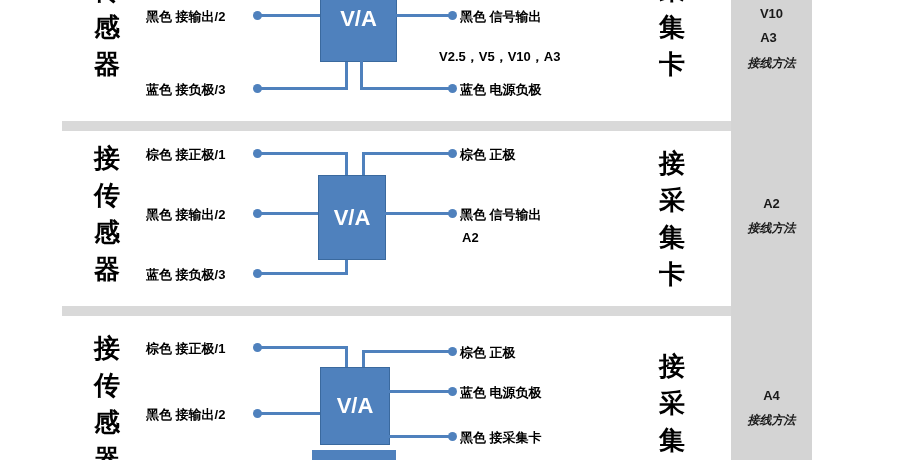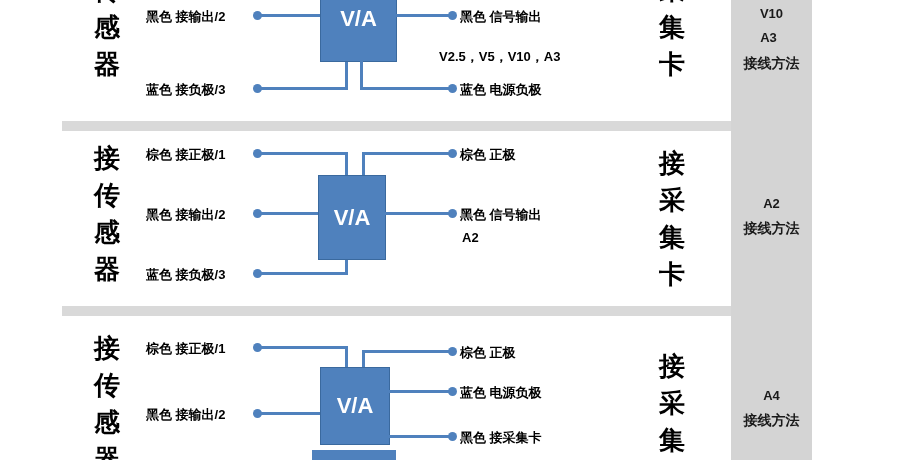--- a/index.html
+++ b/index.html
@@ -19,21 +19,21 @@
   .hline  { height: 3px; background: var(--blue, #4f81bd); }
   .vline  { width: 3px;  background: var(--blue, #4f81bd); }
   .vabox  {
     background: var(--blue, #4f81bd); border: 1px solid var(--blue-dark, #3a699e);
     color: #fff; display: flex; align-items: center; justify-content: center;
     font-weight: 700; font-size: 22px;
   }
   .divider { background: var(--divider, #d9d9d9); }
   .sidebar { background: var(--panel, #d4d4d4); }
   .method  { font-weight: 700; font-size: 13px; color: #1a1a1a; text-align: center; width: 81px; }
-  .method.small { font-size: 14px; }
+  .method.small { font-size: 12px; font-style: italic; }
   .partialbox { background: var(--blue, #4f81bd); }
 </style>
 </head>
 <body>
 
 <div id="canvas">
 
   <div class="abs sidebar" style="left:731px;top:0;width:81px;height:460px;"></div>
   <div class="abs method" style="left:731px;top:6px;">V10</div>
   <div class="abs method" style="left:728px;top:30px;">A3</div>

